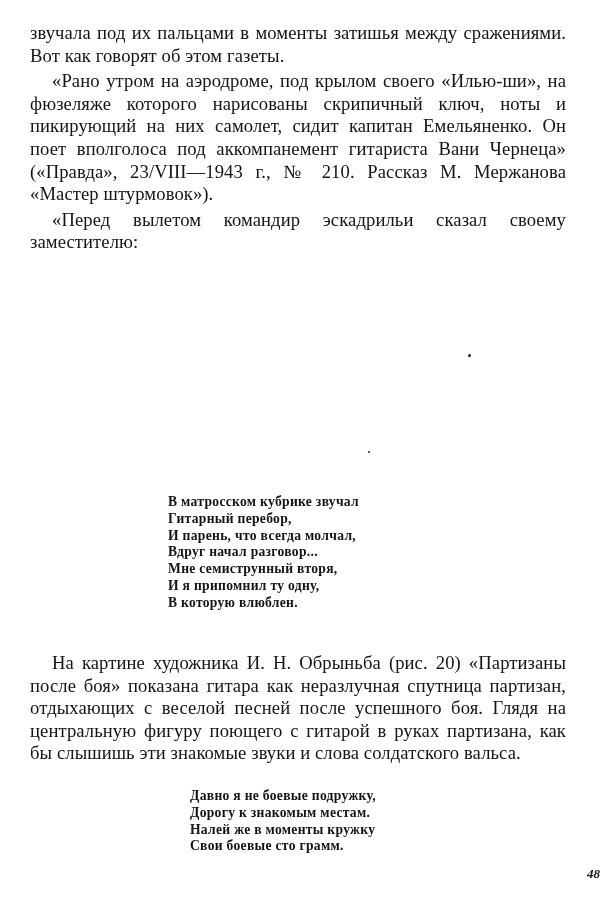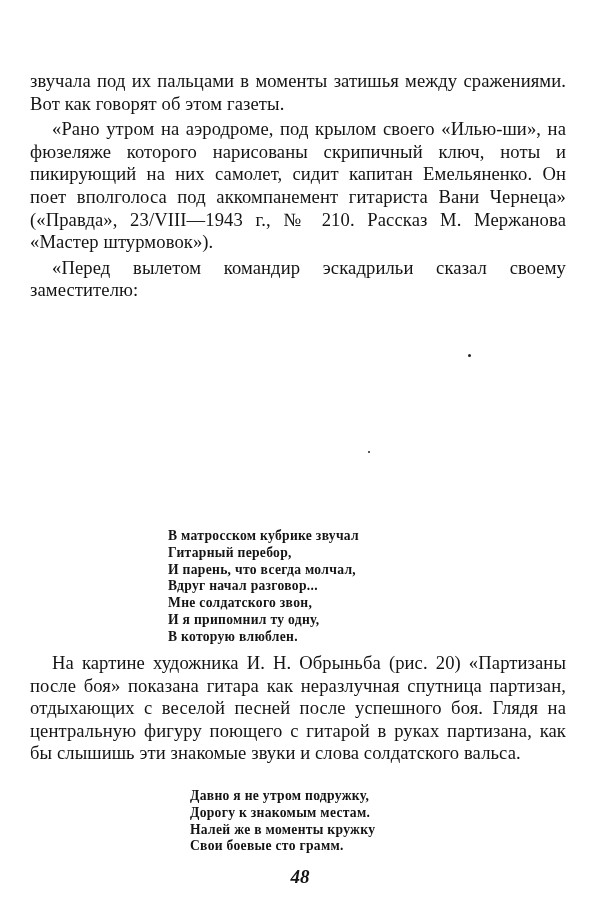--- a/index.html
+++ b/index.html
@@ -13,51 +13,50 @@
       position: relative;
       overflow: hidden;
       color: #141414;
       font-family: "Liberation Serif", "DejaVu Serif", serif;
     }
     .page {
       position: absolute;
       left: 30px;
       top: 22px;
       width: 536px;
-      margin-top: 48px;
     }
     .p {
       font-size: 18.6px;
       line-height: 22.6px;
       text-align: justify;
       margin: 0;
       letter-spacing: 0.1px;
     }
     .p.indent { text-indent: 22px; }
     .p.last-line-left { text-align-last: left; }
     .gap-small { height: 3px; }
     .gap-large { height: 22px; }
     .poem {
       font-size: 13.6px;
       line-height: 16.8px;
       margin: 0;
       font-weight: bold;
       letter-spacing: 0.3px;
     }
     .poem .line { display: block; white-space: nowrap; }
-    .poem1 { position: absolute; left: 168px; top: 528px; }
+    .poem1 { position: absolute; left: 168px; top: 494px; }
     .poem2 { position: absolute; left: 190px; top: 788px; }
     .block-bottom { position: absolute; left: 30px; top: 652px; width: 536px; }
     .page-number {
       position: absolute;
       left: 0;
       width: 600px;
       top: 866px;
-      text-align: center;
-      font-size: 19px;
+      text-align: right;
+      font-size: 13px;
       font-style: italic;
       font-weight: bold;
     }
     .stray-dot {
       position: absolute;
       width: 3px; height: 3px;
       border-radius: 50%;
       background: #222;
     }
   </style>
@@ -73,31 +72,31 @@
   <div class="gap-small"></div>
   <div class="gap-small"></div>
   <div class="gap-large"></div>
 </div>
 
 <div class="poem poem1">
   <span class="line">В матросском кубрике звучал</span>
   <span class="line">Гитарный перебор,</span>
   <span class="line">И парень, что всегда молчал,</span>
   <span class="line">Вдруг начал разговор...</span>
-  <span class="line">Мне солдатского звон,</span>
+  <span class="line">Мне семиструнный вторя,</span>
   <span class="line">И я припомнил ту одну,</span>
   <span class="line">В которую влюблен.</span>
 </div>
 
 <div class="block-bottom">
   <p class="p indent">На картине художника И. Н. Обрыньба (рис. 20) «Партизаны после боя» показана гитара как неразлучная спутница партизан, отдыхающих с веселой песней после успешного боя. Глядя на центральную фигуру поющего с гитарой в руках партизана, как бы слышишь эти знакомые звуки и слова солдатского вальса.</p>
 </div>
 
 <div class="poem poem2">
-  <span class="line">Давно я не утром подружку,</span>
+  <span class="line">Давно я не боевые подружку,</span>
   <span class="line">Дорогу к знакомым местам.</span>
   <span class="line">Налей же в моменты кружку</span>
   <span class="line">Свои боевые сто грамм.</span>
 </div>
 
 <div class="stray-dot" style="left:468px; top:354px;"></div>
 <div class="stray-dot" style="left:368px; top:451px; width:2px; height:2px;"></div>
 
 <div class="page-number">48</div>
 

